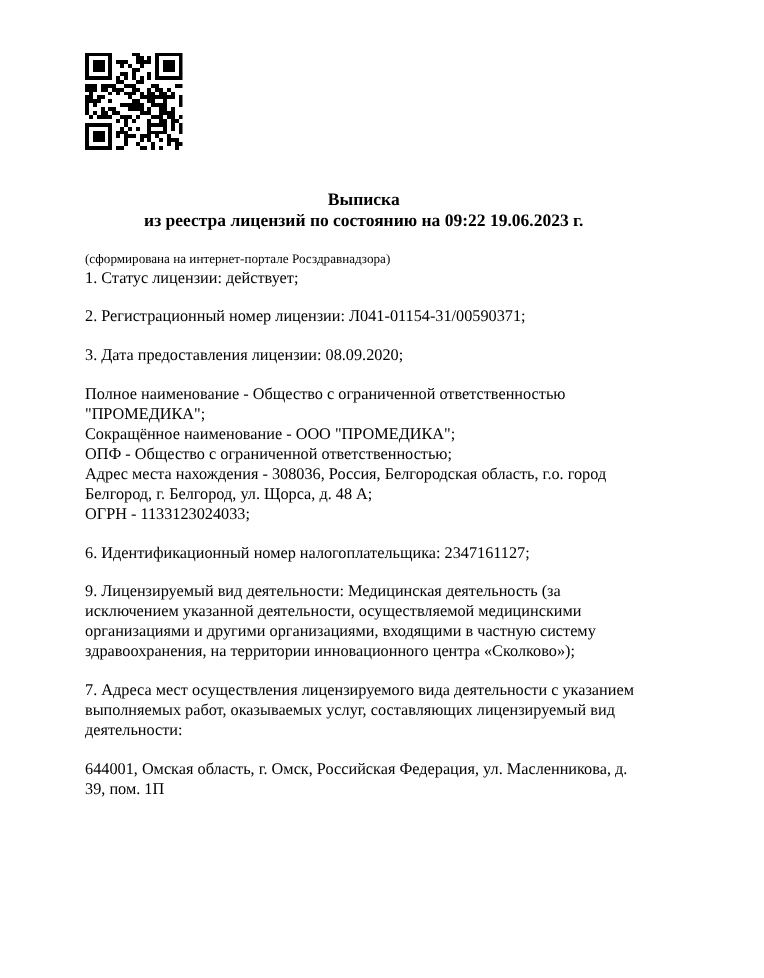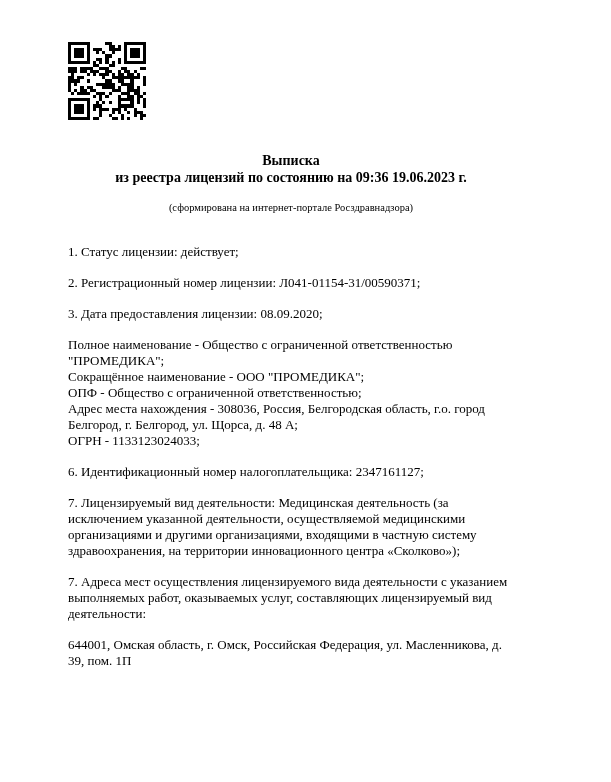--- a/index.html
+++ b/index.html
@@ -34,26 +34,25 @@
     padding: 152px 43px 0 68px;
   }
   .title-block {
     text-align: center;
     font-weight: bold;
     font-size: 14px;
     line-height: 17px;
   }
   .source-note {
     margin-top: 16px;
-    text-align: center;
+    text-align: left;
     font-size: 10.5px;
     line-height: 12px;
   }
   .body {
-    margin-top: 30px;
     font-size: 13px;
     line-height: 16px;
   }
   .body p {
     margin: 0 0 15px 0;
     white-space: pre-line;
   }
 </style>
 </head>
 <body>
@@ -63,34 +62,34 @@
   <div class="qr">
     <svg id="qr-svg" viewBox="0 0 25 25" shape-rendering="crispEdges">
         <path d="M0 0h1v1h-1zM1 0h1v1h-1zM2 0h1v1h-1zM3 0h1v1h-1zM4 0h1v1h-1zM5 0h1v1h-1zM6 0h1v1h-1zM12 0h1v1h-1zM13 0h1v1h-1zM18 0h1v1h-1zM19 0h1v1h-1zM20 0h1v1h-1zM21 0h1v1h-1zM22 0h1v1h-1zM23 0h1v1h-1zM24 0h1v1h-1zM0 1h1v1h-1zM6 1h1v1h-1zM13 1h1v1h-1zM14 1h1v1h-1zM16 1h1v1h-1zM18 1h1v1h-1zM24 1h1v1h-1zM0 2h1v1h-1zM2 2h1v1h-1zM3 2h1v1h-1zM4 2h1v1h-1zM6 2h1v1h-1zM8 2h1v1h-1zM9 2h1v1h-1zM10 2h1v1h-1zM13 2h1v1h-1zM14 2h1v1h-1zM15 2h1v1h-1zM16 2h1v1h-1zM18 2h1v1h-1zM20 2h1v1h-1zM21 2h1v1h-1zM22 2h1v1h-1zM24 2h1v1h-1zM0 3h1v1h-1zM2 3h1v1h-1zM3 3h1v1h-1zM4 3h1v1h-1zM6 3h1v1h-1zM9 3h1v1h-1zM11 3h1v1h-1zM14 3h1v1h-1zM18 3h1v1h-1zM20 3h1v1h-1zM21 3h1v1h-1zM22 3h1v1h-1zM24 3h1v1h-1zM0 4h1v1h-1zM2 4h1v1h-1zM3 4h1v1h-1zM4 4h1v1h-1zM6 4h1v1h-1zM12 4h1v1h-1zM13 4h1v1h-1zM18 4h1v1h-1zM20 4h1v1h-1zM21 4h1v1h-1zM22 4h1v1h-1zM24 4h1v1h-1zM0 5h1v1h-1zM6 5h1v1h-1zM9 5h1v1h-1zM10 5h1v1h-1zM12 5h1v1h-1zM16 5h1v1h-1zM18 5h1v1h-1zM24 5h1v1h-1zM0 6h1v1h-1zM1 6h1v1h-1zM2 6h1v1h-1zM3 6h1v1h-1zM4 6h1v1h-1zM5 6h1v1h-1zM6 6h1v1h-1zM8 6h1v1h-1zM10 6h1v1h-1zM12 6h1v1h-1zM14 6h1v1h-1zM16 6h1v1h-1zM18 6h1v1h-1zM19 6h1v1h-1zM20 6h1v1h-1zM21 6h1v1h-1zM22 6h1v1h-1zM23 6h1v1h-1zM24 6h1v1h-1zM8 7h1v1h-1zM9 7h1v1h-1zM13 7h1v1h-1zM14 7h1v1h-1zM0 8h1v1h-1zM1 8h1v1h-1zM2 8h1v1h-1zM4 8h1v1h-1zM5 8h1v1h-1zM6 8h1v1h-1zM7 8h1v1h-1zM10 8h1v1h-1zM11 8h1v1h-1zM12 8h1v1h-1zM17 8h1v1h-1zM18 8h1v1h-1zM23 8h1v1h-1zM24 8h1v1h-1zM0 9h1v1h-1zM1 9h1v1h-1zM2 9h1v1h-1zM4 9h1v1h-1zM5 9h1v1h-1zM7 9h1v1h-1zM8 9h1v1h-1zM9 9h1v1h-1zM12 9h1v1h-1zM13 9h1v1h-1zM16 9h1v1h-1zM18 9h1v1h-1zM19 9h1v1h-1zM21 9h1v1h-1zM1 10h1v1h-1zM6 10h1v1h-1zM8 10h1v1h-1zM10 10h1v1h-1zM11 10h1v1h-1zM12 10h1v1h-1zM14 10h1v1h-1zM16 10h1v1h-1zM17 10h1v1h-1zM19 10h1v1h-1zM20 10h1v1h-1zM22 10h1v1h-1zM0 11h1v1h-1zM1 11h1v1h-1zM3 11h1v1h-1zM4 11h1v1h-1zM11 11h1v1h-1zM14 11h1v1h-1zM15 11h1v1h-1zM16 11h1v1h-1zM17 11h1v1h-1zM18 11h1v1h-1zM19 11h1v1h-1zM20 11h1v1h-1zM21 11h1v1h-1zM22 11h1v1h-1zM24 11h1v1h-1zM0 12h1v1h-1zM1 12h1v1h-1zM2 12h1v1h-1zM3 12h1v1h-1zM6 12h1v1h-1zM12 12h1v1h-1zM13 12h1v1h-1zM16 12h1v1h-1zM17 12h1v1h-1zM20 12h1v1h-1zM24 12h1v1h-1zM0 13h1v1h-1zM2 13h1v1h-1zM9 13h1v1h-1zM10 13h1v1h-1zM11 13h1v1h-1zM12 13h1v1h-1zM13 13h1v1h-1zM14 13h1v1h-1zM17 13h1v1h-1zM18 13h1v1h-1zM19 13h1v1h-1zM20 13h1v1h-1zM24 13h1v1h-1zM0 14h1v1h-1zM4 14h1v1h-1zM6 14h1v1h-1zM7 14h1v1h-1zM11 14h1v1h-1zM12 14h1v1h-1zM13 14h1v1h-1zM14 14h1v1h-1zM16 14h1v1h-1zM19 14h1v1h-1zM20 14h1v1h-1zM22 14h1v1h-1zM0 15h1v1h-1zM2 15h1v1h-1zM4 15h1v1h-1zM5 15h1v1h-1zM7 15h1v1h-1zM8 15h1v1h-1zM14 15h1v1h-1zM15 15h1v1h-1zM16 15h1v1h-1zM19 15h1v1h-1zM20 15h1v1h-1zM21 15h1v1h-1zM22 15h1v1h-1zM1 16h1v1h-1zM3 16h1v1h-1zM4 16h1v1h-1zM5 16h1v1h-1zM6 16h1v1h-1zM9 16h1v1h-1zM10 16h1v1h-1zM11 16h1v1h-1zM13 16h1v1h-1zM17 16h1v1h-1zM18 16h1v1h-1zM19 16h1v1h-1zM21 16h1v1h-1zM22 16h1v1h-1zM24 16h1v1h-1zM8 17h1v1h-1zM10 17h1v1h-1zM12 17h1v1h-1zM16 17h1v1h-1zM19 17h1v1h-1zM20 17h1v1h-1zM22 17h1v1h-1zM23 17h1v1h-1zM0 18h1v1h-1zM1 18h1v1h-1zM2 18h1v1h-1zM3 18h1v1h-1zM4 18h1v1h-1zM5 18h1v1h-1zM6 18h1v1h-1zM10 18h1v1h-1zM16 18h1v1h-1zM17 18h1v1h-1zM18 18h1v1h-1zM19 18h1v1h-1zM20 18h1v1h-1zM22 18h1v1h-1zM24 18h1v1h-1zM0 19h1v1h-1zM6 19h1v1h-1zM9 19h1v1h-1zM11 19h1v1h-1zM13 19h1v1h-1zM16 19h1v1h-1zM20 19h1v1h-1zM22 19h1v1h-1zM24 19h1v1h-1zM0 20h1v1h-1zM2 20h1v1h-1zM3 20h1v1h-1zM4 20h1v1h-1zM6 20h1v1h-1zM8 20h1v1h-1zM9 20h1v1h-1zM10 20h1v1h-1zM16 20h1v1h-1zM17 20h1v1h-1zM18 20h1v1h-1zM19 20h1v1h-1zM20 20h1v1h-1zM24 20h1v1h-1zM0 21h1v1h-1zM2 21h1v1h-1zM3 21h1v1h-1zM4 21h1v1h-1zM6 21h1v1h-1zM8 21h1v1h-1zM10 21h1v1h-1zM11 21h1v1h-1zM12 21h1v1h-1zM14 21h1v1h-1zM15 21h1v1h-1zM16 21h1v1h-1zM18 21h1v1h-1zM21 21h1v1h-1zM0 22h1v1h-1zM2 22h1v1h-1zM3 22h1v1h-1zM4 22h1v1h-1zM6 22h1v1h-1zM10 22h1v1h-1zM14 22h1v1h-1zM16 22h1v1h-1zM19 22h1v1h-1zM21 22h1v1h-1zM22 22h1v1h-1zM23 22h1v1h-1zM0 23h1v1h-1zM6 23h1v1h-1zM10 23h1v1h-1zM13 23h1v1h-1zM17 23h1v1h-1zM21 23h1v1h-1zM23 23h1v1h-1zM24 23h1v1h-1zM0 24h1v1h-1zM1 24h1v1h-1zM2 24h1v1h-1zM3 24h1v1h-1zM4 24h1v1h-1zM5 24h1v1h-1zM6 24h1v1h-1zM8 24h1v1h-1zM9 24h1v1h-1zM14 24h1v1h-1zM15 24h1v1h-1zM17 24h1v1h-1zM19 24h1v1h-1zM23 24h1v1h-1z" fill="#000"></path>
       </svg>
   </div>
 
   <div class="content">
 
     <div class="title-block">
       <div>Выписка</div>
-      <div>из реестра лицензий по состоянию на 09:36 19.06.2023 г.</div>
+      <div>из реестра лицензий по состоянию на 09:22 19.06.2023 г.</div>
     </div>
 
     <div class="source-note">(сформирована на интернет-портале Росздравнадзора)</div>
 
     <div class="body">
       <p>1. Статус лицензии: действует;</p>
       <p>2. Регистрационный номер лицензии: Л041-01154-31/00590371;</p>
       <p>3. Дата предоставления лицензии: 08.09.2020;</p>
       <p>Полное наименование - Общество с ограниченной ответственностью "ПРОМЕДИКА";
 Сокращённое наименование - ООО "ПРОМЕДИКА";
 ОПФ - Общество с ограниченной ответственностью;
 Адрес места нахождения - 308036, Россия, Белгородская область, г.о. город Белгород, г. Белгород, ул. Щорса, д. 48 А;
 ОГРН - 1133123024033;</p>
       <p>6. Идентификационный номер налогоплательщика: 2347161127;</p>
-      <p>7. Лицензируемый вид деятельности: Медицинская деятельность (за исключением указанной деятельности, осуществляемой медицинскими организациями и другими организациями, входящими в частную систему здравоохранения, на территории инновационного центра «Сколково»);</p>
+      <p>9. Лицензируемый вид деятельности: Медицинская деятельность (за исключением указанной деятельности, осуществляемой медицинскими организациями и другими организациями, входящими в частную систему здравоохранения, на территории инновационного центра «Сколково»);</p>
       <p>7. Адреса мест осуществления лицензируемого вида деятельности с указанием выполняемых работ, оказываемых услуг, составляющих лицензируемый вид деятельности:</p>
       <p>644001, Омская область, г. Омск, Российская Федерация, ул. Масленникова, д. 39, пом. 1П</p>
     </div>
 
   </div>
 </div>
 
 </body></html>

